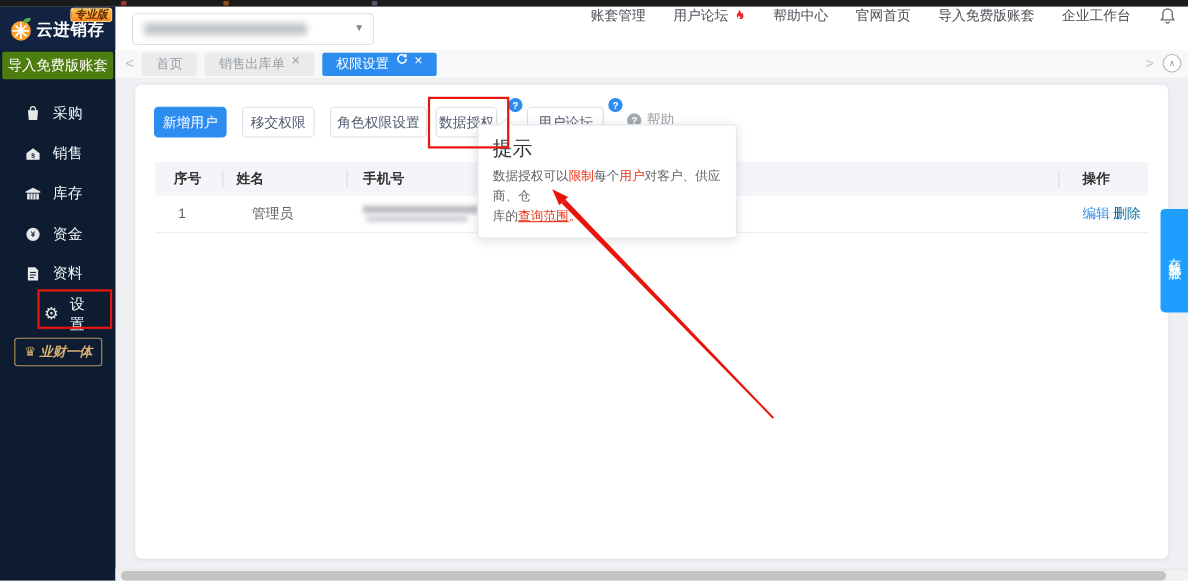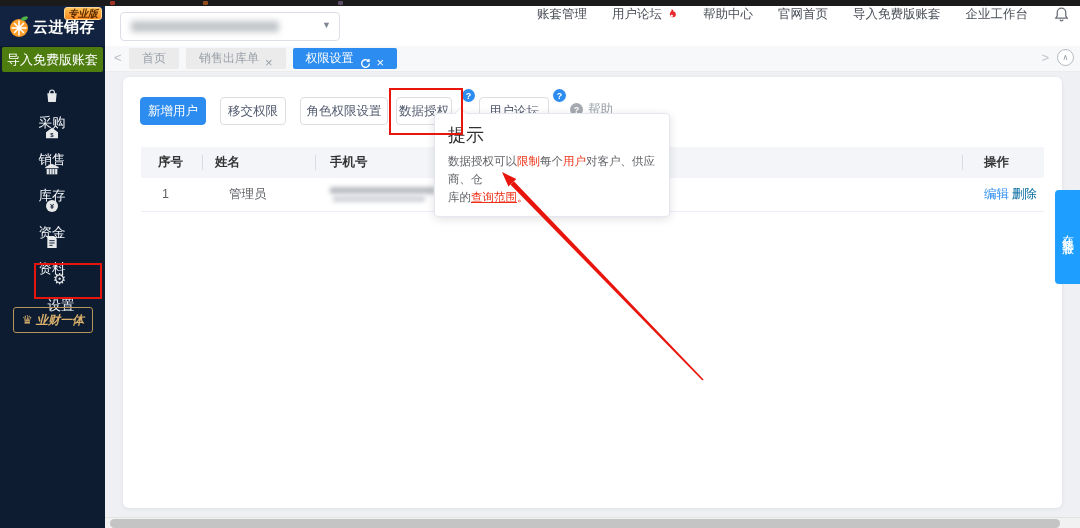--- a/index.html
+++ b/index.html
@@ -14,42 +14,42 @@
   
   .sidebar{left:0;top:6px;width:105px;height:522px;background:#0d1c31;z-index:2;}
   .logo-row{position:absolute;left:0;top:0;width:105px;height:40px;background:#112340;}
   .logo-ic{position:absolute;left:7px;top:9px;width:24px;height:24px;}
   .logo-tx{position:absolute;left:33px;top:12px;color:#fff;font-size:15px;font-weight:bold;letter-spacing:.5px;}
   .badge{position:absolute;right:3px;top:1px;font-size:10px;font-weight:bold;color:#5b2d00;
          background:linear-gradient(180deg,#ffc257,#ff8a1e);border:1px solid #ffd795;border-radius:3px;padding:0 3px;line-height:11px;font-style:italic;}
   .import-btn{position:absolute;left:2px;top:41px;width:101px;height:25px;background:#4d7c0f;color:#fff;
          text-align:center;line-height:25px;font-size:13px;border-radius:2px;cursor:pointer;}
   .menu-item{position:absolute;left:0;width:82px;height:30px;display:flex;align-items:center;
-         padding-left:22px;box-sizing:border-box;gap:10px;color:#f2f4f8;font-size:13.5px;cursor:pointer;flex-direction:column;}
+         padding-left:22px;box-sizing:border-box;gap:10px;color:#f2f4f8;font-size:13.5px;cursor:pointer;}
   .menu-item .mi{width:16px;height:16px;display:inline-flex;opacity:.9;}
   .mi svg{width:16px;height:16px;}
   .gear-glyph{font-size:15px;line-height:16px;color:#fff;}
   .promo{position:absolute;left:13px;top:301px;width:78px;height:24px;border:1px solid #b8935a;border-radius:3px;
          color:#d9b06c;font-size:12px;font-weight:bold;font-style:italic;display:flex;align-items:center;justify-content:center;gap:3px;cursor:pointer;}
 
   
   .header{left:105px;top:6px;width:975px;height:40px;background:#fff;border-bottom:1px solid #ededed;z-index:2;}
   .acct{position:absolute;left:15px;top:6px;width:218px;height:27px;border:1px solid #dcdfe6;border-radius:4px;background:#fff;cursor:pointer;}
   .acct-blur{position:absolute;left:10px;top:8px;width:148px;height:11px;background:#8f959c;filter:blur(3px);opacity:.55;border-radius:2px;}
   .acct-caret{position:absolute;right:8px;top:7px;font-size:9px;color:#808695;}
   .topnav{position:absolute;right:10px;top:0;height:40px;display:flex;align-items:flex-start;gap:25px;}
   .nav-item{color:#4a4f57;font-size:12.5px;cursor:pointer;display:flex;align-items:center;gap:3px;white-space:nowrap;}
   .bell{width:17px;height:17px;cursor:pointer;}
 
   
   .tabbar{left:105px;top:46px;width:975px;height:25px;background:#f7f8f9;border-bottom:1px solid #ececec;z-index:2;}
   .tb-chev{position:absolute;left:9px;top:4px;color:#b9bec6;font-size:13px;cursor:pointer;}
   .tabs{position:absolute;left:24px;top:2px;display:flex;gap:7px;}
   .tab{height:21px;line-height:21px;padding:0 13px;background:#ebebeb;color:#9aa0a8;font-size:12px;border-radius:2px;
-       display:flex;align-items:flex-end;gap:6px;cursor:pointer;white-space:nowrap;}
+       display:flex;align-items:flex-start;gap:6px;cursor:pointer;white-space:nowrap;}
   .tab.active{background:#2d8cf0;color:#fff;}
   .tab .x{font-size:13px;line-height:1;}
   .refresh svg{width:11px;height:11px;display:block;}
   .tb-right{position:absolute;right:6px;top:3px;display:flex;align-items:center;gap:8px;}
   .tb-fwd{color:#c0c4cc;font-size:13px;cursor:pointer;}
   .tb-col{width:15px;height:15px;border:1px solid #b5b9bf;border-radius:50%;color:#8f959c;font-size:8px;
           display:flex;align-items:center;justify-content:center;cursor:pointer;background:#fff;}
 
   
   .content{left:105px;top:71px;width:975px;height:446px;background:#eef0f4;z-index:1;}

